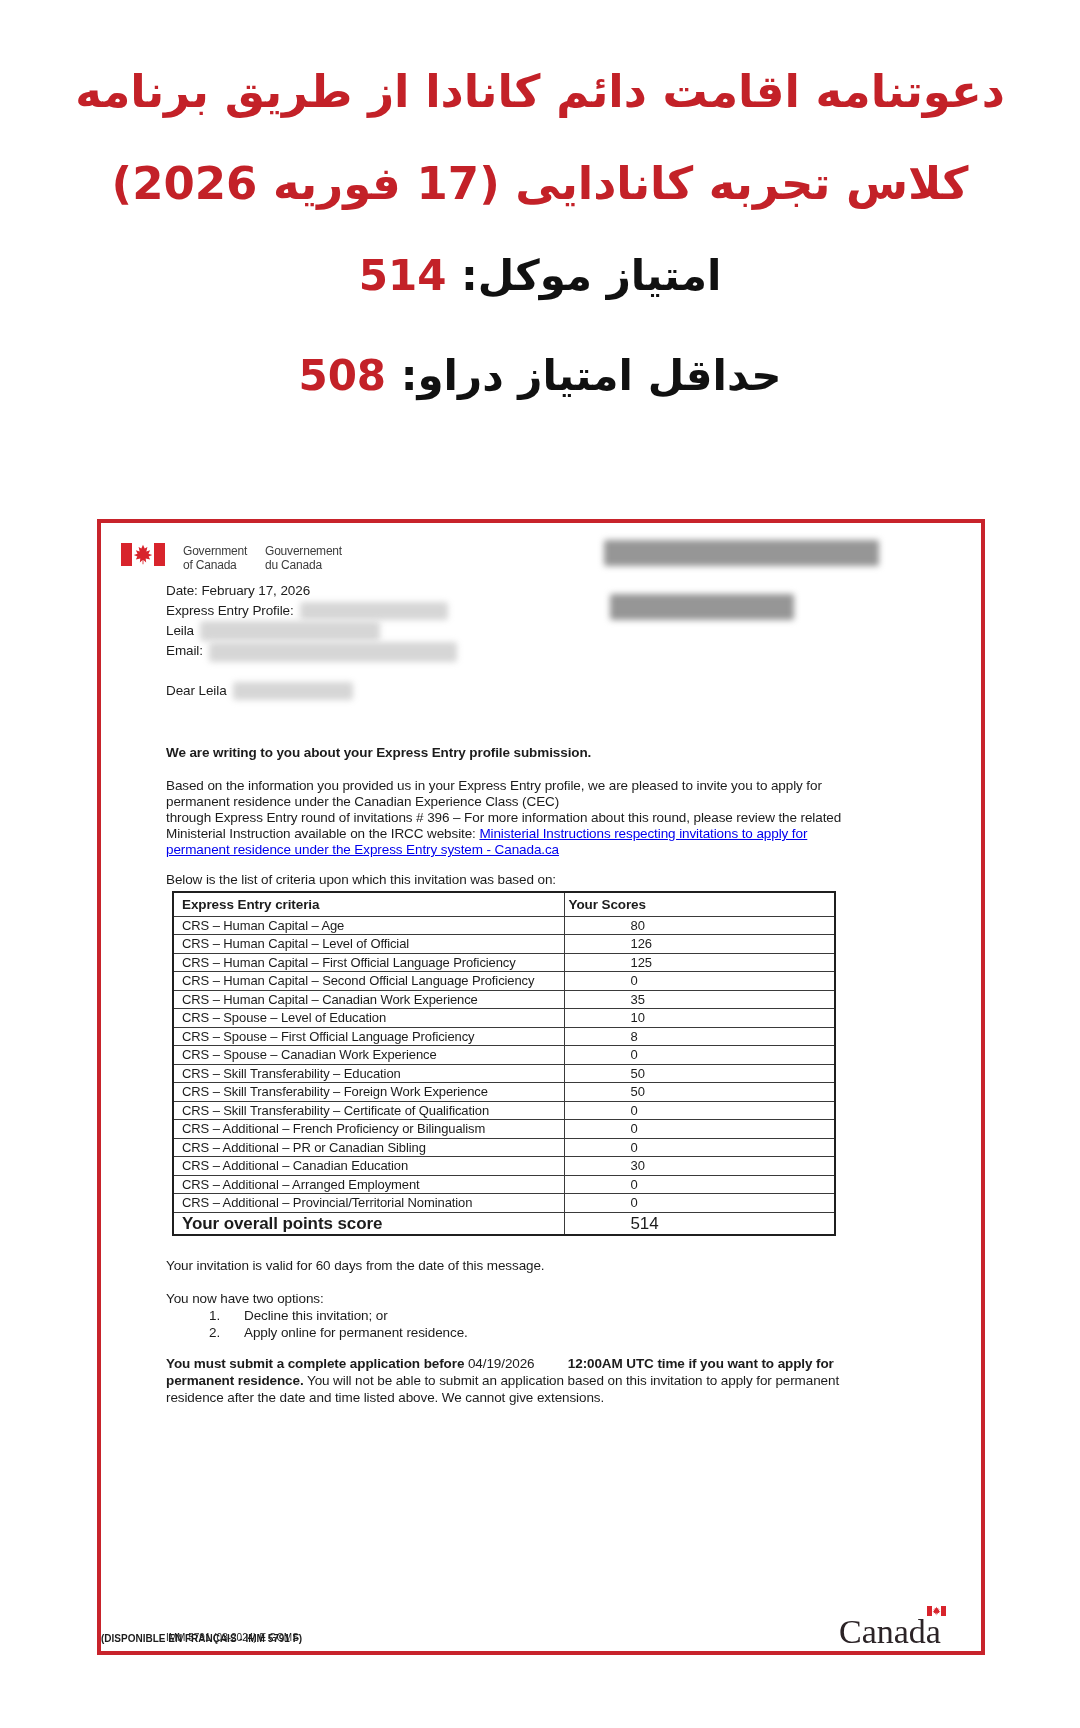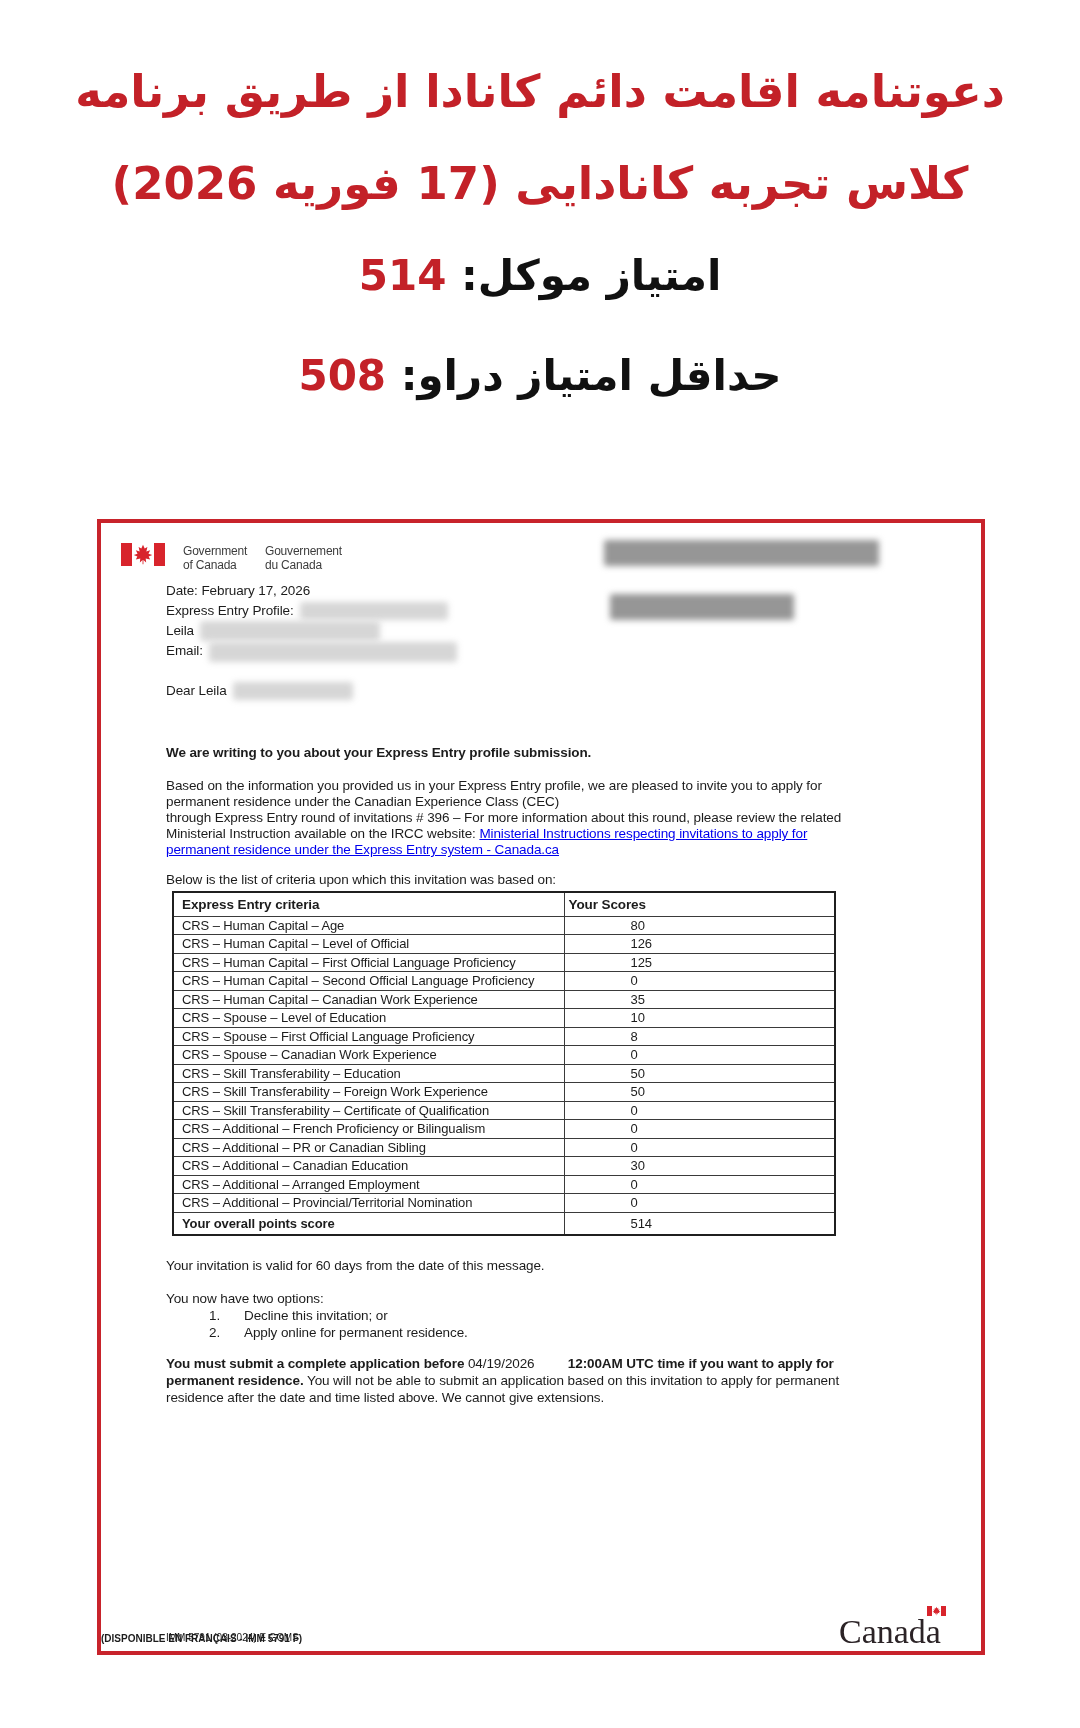--- a/index.html
+++ b/index.html
@@ -50,21 +50,21 @@
   
   table.criteria { border-collapse:collapse; table-layout:fixed; width:662px;
     border:2px solid #1f1f1f; font-size:13px; line-height:15.5px; letter-spacing:-0.1px; }
   table.criteria td, table.criteria th { border:1px solid #3a3a3a; vertical-align:top; }
   table.criteria col.c1 { width:391px; }
   table.criteria col.c2 { width:271px; }
   th.hdr-l { text-align:left; font-size:13.5px; padding:4px 8px 3px 8px; }
   th.hdr-r { text-align:left; font-size:13.5px; padding:4px 4px 3px 4px; }
   td.c-label { padding:1px 6px 1px 8px; }
   td.c-val   { padding:1px 4px 1px 66px; }
-  tfoot td { font-size:13px; }
+  tfoot td { font-size:17px; }
   tfoot td.c-label { font-weight:bold; padding:3px 6px 3px 8px; }
   tfoot td.c-val { padding:3px 4px 3px 66px; }
 
   
   .opt-row { position:absolute; left:108px; }
   .opt-num { display:inline-block; width:14px; }
   .opt-txt { display:inline-block; margin-left:21px; }
 
   
   .foot-small { font-size:10px; letter-spacing:0; color:#1c1c1c; }

